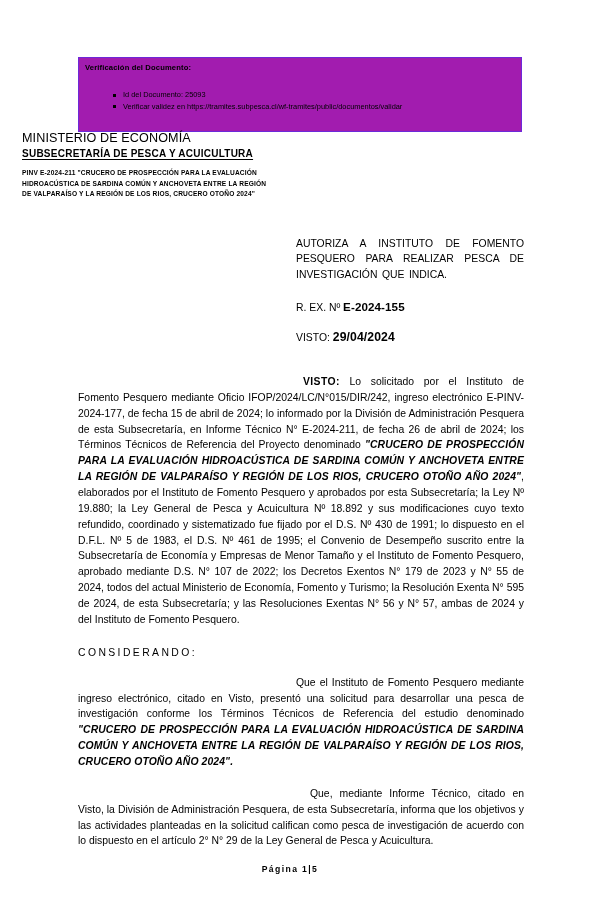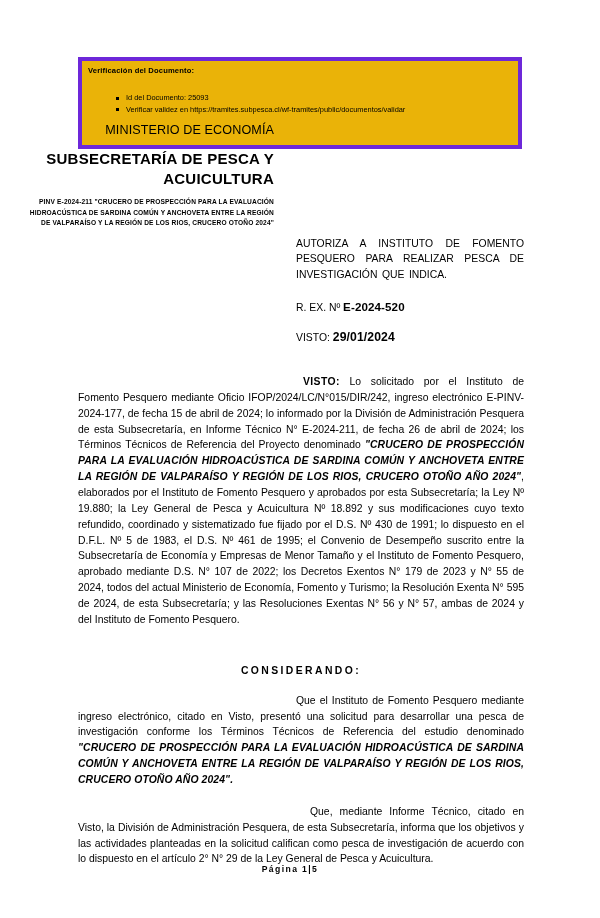--- a/index.html
+++ b/index.html
@@ -16,23 +16,23 @@
     overflow: hidden;
   }
 
   
   .verif-box {
     position: absolute;
     left: 78px;
     top: 57px;
     width: 444px;
     box-sizing: border-box;
-    border: 4px solid #6d28d9;
-    padding: 4px 6px 13px 6px;
-    background: #eab308;
+    border: 1px solid #6d28d9;
+    padding: 4px 6px 2px 6px;
+    background: #a21caf;
   }
   .verif-title {
     font-size: 7.6px;
     font-weight: bold;
     letter-spacing: 0.15px;
     line-height: 1.45;
     margin: 0 0 1px 0;
   }
   .verif-list {
     margin: 16px;
@@ -52,35 +52,36 @@
     top: 4.5px;
     width: 3px;
     height: 3px;
     background: #000;
   }
 
   
   .left-head {
     position: absolute;
     left: 22px;
-    top: 122px;
+    top: 130px;
     width: 252px;
-    text-align: right;
+    text-align: left;
   }
   .ministry {
     font-size: 12.6px;
     line-height: 1.33;
     letter-spacing: 0.1px;
   }
   .subsec {
-    margin-top: 10px;
-    font-size: 15px;
+    margin-top: 0;
+    font-size: 10px;
     font-weight: bold;
     line-height: 1.34;
     letter-spacing: 0.25px;
+    text-decoration: underline;
     text-underline-offset: 1.5px;
   }
   .project-ref {
     margin-top: 8px;
     font-size: 6.6px;
     font-weight: bold;
     line-height: 1.62;
     letter-spacing: 0.15px;
   }
 
@@ -145,25 +146,25 @@
     font-weight: bold;
     letter-spacing: 0.4px;
     margin-top: 9px;
   }
   .quoted {
     font-weight: bold;
     font-style: italic;
     letter-spacing: 0.1px;
   }
   .considerando {
-    margin-top: 37px;
+    margin-top: 19px;
     margin-bottom: 17px;
-    text-align: center;
-    font-size: 10.4px;
-    font-weight: bold;
+    text-align: left;
+    font-size: 10.4px;
+    font-weight: normal;
     letter-spacing: 2.4px;
   }
 
   
   .footer {
     position: absolute;
     left: 0;
     top: 864px;
     width: 580px;
     text-align: center;
@@ -187,24 +188,24 @@
   <div class="ministry">
     <div>MINISTERIO DE ECONOMÍA</div>
   </div>
   <div class="subsec">SUBSECRETARÍA DE PESCA Y ACUICULTURA</div>
   <div class="project-ref">PINV E-2024-211 "CRUCERO DE PROSPECCIÓN PARA LA EVALUACIÓN HIDROACÚSTICA DE SARDINA COMÚN Y ANCHOVETA ENTRE LA REGIÓN DE VALPARAÍSO Y LA REGIÓN DE LOS RIOS, CRUCERO OTOÑO 2024"</div>
 </div>
 
 <div class="right-head">
   <div class="doc-subject">AUTORIZA A INSTITUTO DE FOMENTO PESQUERO PARA REALIZAR PESCA DE INVESTIGACIÓN QUE INDICA.</div>
   <div class="resol-line">
-    <span>R. EX. Nº </span><span class="val">E-2024-520</span>
+    <span>R. EX. Nº </span><span class="val">E-2024-155</span>
   </div>
   <div class="fecha-line">
-    <span>VISTO: </span><span class="val">29/01/2024</span>
+    <span>VISTO: </span><span class="val">29/04/2024</span>
   </div>
 </div>
 
 <div class="body-wrap">
 
   <p class="para indent-big">
     <span class="lbl-visto">VISTO:</span><span> Lo solicitado por el Instituto de Fomento Pesquero mediante Oficio IFOP/2024/LC/N°015/DIR/242, ingreso electrónico E-PINV-2024-177, de fecha 15 de abril de 2024; lo informado por la División de Administración Pesquera de esta Subsecretaría, en Informe Técnico N° E-2024-211, de fecha 26 de abril de 2024; los Términos Técnicos de Referencia del Proyecto denominado </span><span class="quoted">"CRUCERO DE PROSPECCIÓN PARA LA EVALUACIÓN HIDROACÚSTICA DE SARDINA COMÚN Y ANCHOVETA ENTRE LA REGIÓN DE VALPARAÍSO Y REGIÓN DE LOS RIOS, CRUCERO OTOÑO AÑO 2024"</span><span>, elaborados por el Instituto de Fomento Pesquero y aprobados por esta Subsecretaría; la Ley Nº 19.880; la Ley General de Pesca y Acuicultura Nº 18.892 y sus modificaciones cuyo texto refundido, coordinado y sistematizado fue fijado por el D.S. Nº 430 de 1991; lo dispuesto en el D.F.L. Nº 5 de 1983, el D.S. Nº 461 de 1995; el Convenio de Desempeño suscrito entre la Subsecretaría de Economía y Empresas de Menor Tamaño y el Instituto de Fomento Pesquero, aprobado mediante D.S. N° 107 de 2022; los Decretos Exentos N° 179 de 2023 y N° 55 de 2024, todos del actual Ministerio de Economía, Fomento y Turismo; la Resolución Exenta N° 595 de 2024, de esta Subsecretaría; y las Resoluciones Exentas N° 56 y N° 57, ambas de 2024 y del Instituto de Fomento Pesquero.</span>
   </p>
 
   <div class="considerando">CONSIDERANDO:</div>

